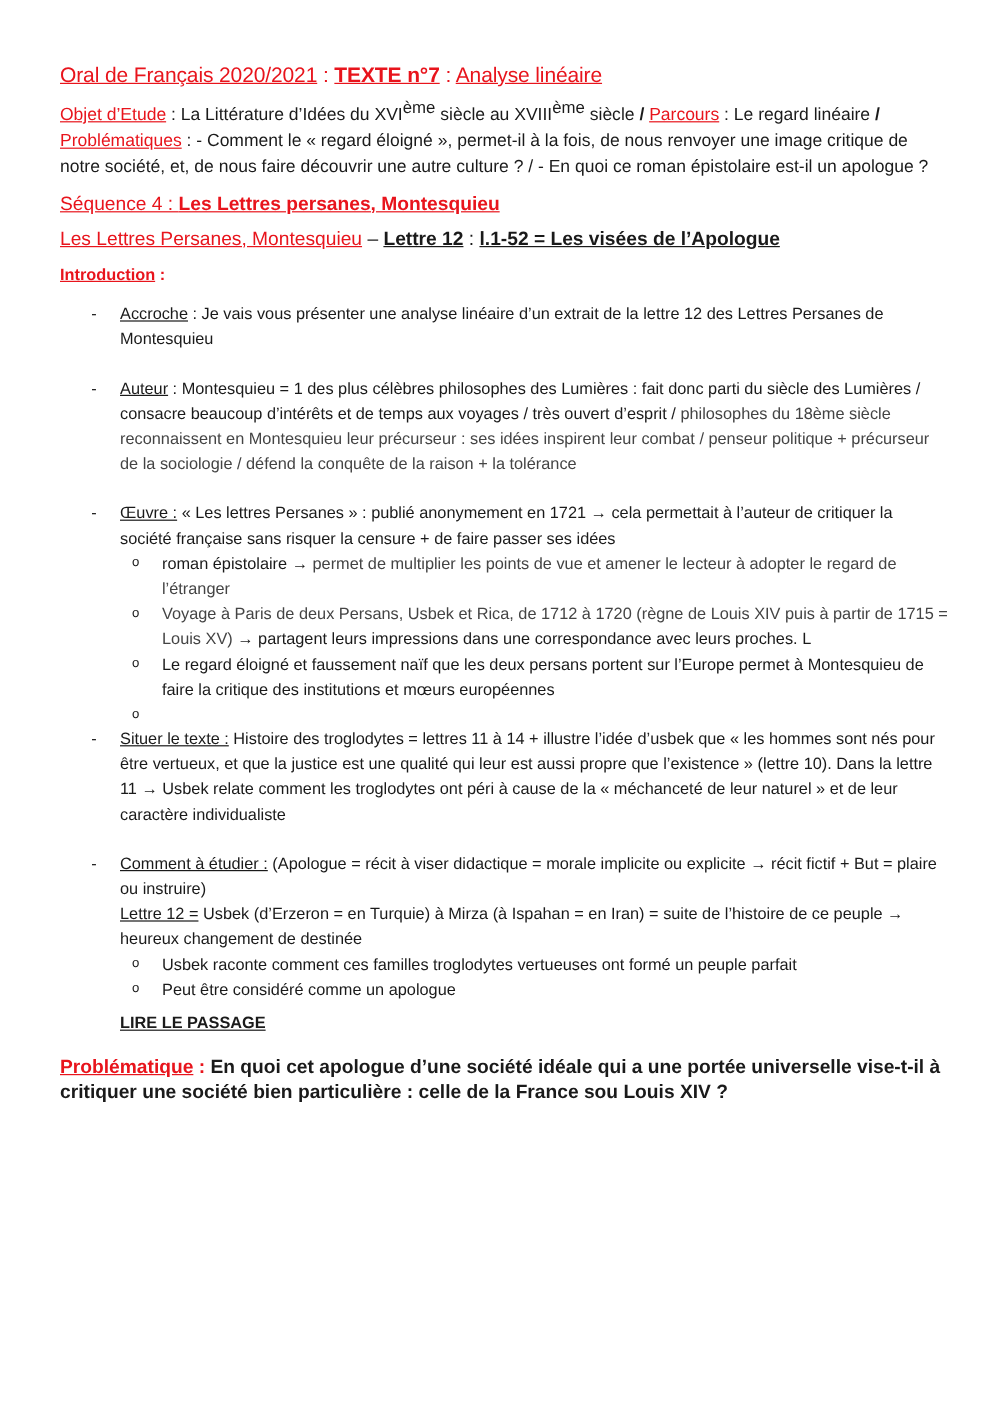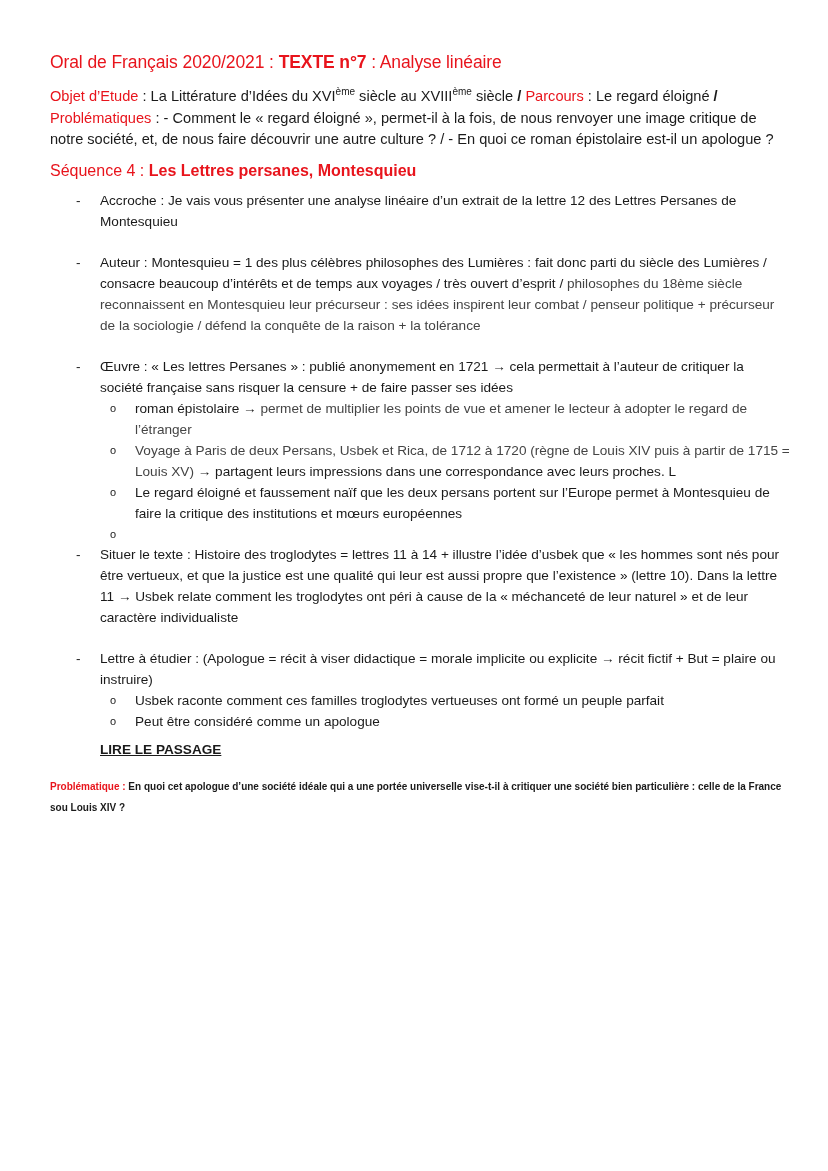--- a/index.html
+++ b/index.html
@@ -2,60 +2,66 @@
 <html><head>
 <meta charset="utf-8">
 <style>
   html, body { margin: 0; padding: 0; background: #ffffff; }
   body {
     width: 828px; height: 1171px; position: relative; overflow: hidden;
     font-family: "Liberation Sans", sans-serif; color: #1a1a1a;
   }
   .page { position: absolute; left: 50px; top: 50px; width: 740px; }
   .red { color: #e8141c; }
-  .u { }
+  .u { text-decoration: underline; }
   .b { font-weight: bold; }
   .grey { color: #444444; }
   .title { font-size: 17.5px; line-height: 24px; margin: 0 0 12px 0; letter-spacing: -0.1px; }
   .intro-block { font-size: 14.6px; line-height: 21.5px; margin: 0 0 10px 0; }
   .small-line { font-size: 16px; line-height: 20px; margin: 0 0 9px 0; }
   .intro-head { font-size: 13.6px; line-height: 20px; margin: 0 0 12px 0; }
-  sup { font-size: 10px; line-height: 0; }
+  sup { font-size: 14px; line-height: 0; }
   ul.dash { list-style: none; margin: 0; padding: 0; }
   ul.dash > li {
     position: relative; padding-left: 50px; font-size: 13.6px; line-height: 21px;
     margin-bottom: 20px;
   }
   ul.dash > li > .bullet { position: absolute; left: 26px; top: 0; }
   ul.circ { list-style: none; margin: 0; padding: 0; }
   ul.circ > li { position: relative; padding-left: 35px; font-size: 13.6px; line-height: 21px; }
   ul.circ > li > .cbullet { position: absolute; left: 10px; top: 0; font-size: 11px; }
   .lire { font-size: 13.6px; line-height: 20px; font-weight: bold; text-decoration: underline; margin: -12px 0 16px 50px; }
-  .prob { font-size: 10px; line-height: 21px; font-weight: bold; }
+  .prob { font-size: 16px; line-height: 21px; font-weight: bold; }
 </style>
 </head>
 <body>
 
 <div class="page">
 
   <div class="title">
     <span class="red u">Oral de Français 2020/2021</span><span class="red"> : </span><span class="red u b">TEXTE n°7</span><span class="red"> : </span><span class="red u">Analyse linéaire</span>
   </div>
 
   <div class="intro-block">
     <span class="red u">Objet d’Etude</span><span> : La Littérature d’Idées du XVI</span><sup>ème</sup><span> siècle au XVIII</span><sup>ème</sup><span> siècle </span><span class="b">/</span>
-    <span class="red u">Parcours</span><span> : Le regard éloigné </span><span class="b">/</span>
+    <span class="red u">Parcours</span><span> : Le regard linéaire </span><span class="b">/</span>
     <span class="red u">Problématiques</span><span> : - Comment le « regard éloigné », permet-il à la fois, de nous renvoyer une image critique de notre société, et, de nous faire découvrir une autre culture ? / - En quoi ce roman épistolaire est-il un apologue ?</span>
   </div>
 
   <div class="small-line">
     <span class="red u">Séquence 4 : </span><span class="red u b">Les Lettres persanes, Montesquieu</span>
   </div>
 
+  <div class="small-line">
+    <span class="red u">Les Lettres Persanes, Montesquieu</span><span> – </span><span class="u b">Lettre 12</span><span> : </span><span class="u b">l.1-52 = Les visées de l’Apologue</span>
+  </div>
 
+  <div class="intro-head b">
+    <span class="red u">Introduction</span><span class="red"> :</span>
+  </div>
 
   <ul class="dash">
     <li>
       <span class="bullet">-</span>
       <span class="u">Accroche</span><span> : Je vais vous présenter une analyse linéaire d’un extrait de la lettre 12 des Lettres Persanes de Montesquieu</span>
     </li>
     <li>
       <span class="bullet">-</span>
       <span class="u">Auteur</span><span> : Montesquieu = 1 des plus célèbres philosophes des Lumières : fait donc parti du siècle des Lumières / consacre beaucoup d’intérêts et de temps aux voyages / très ouvert d’esprit / </span><span class="grey">philosophes du 18ème siècle reconnaissent en Montesquieu leur précurseur : ses idées inspirent leur combat / penseur politique + précurseur de la sociologie / défend la conquête de la raison + la tolérance</span>
     </li>
@@ -68,21 +74,24 @@
         <li><span class="cbullet">o</span><span>Le regard éloigné et faussement naïf que les deux persans portent sur l’Europe permet à Montesquieu de faire la critique des institutions et mœurs européennes</span></li>
         <li><span class="cbullet">o</span></li>
       </ul>
     </li>
     <li>
       <span class="bullet">-</span>
       <span class="u">Situer le texte :</span><span> Histoire des troglodytes = lettres 11 à 14 + illustre l’idée d’usbek que « les hommes sont nés pour être vertueux, et que la justice est une qualité qui leur est aussi propre que l’existence » (lettre 10). Dans la lettre 11 → Usbek relate comment les troglodytes ont péri à cause de la « méchanceté de leur naturel » et de leur caractère individualiste</span>
     </li>
     <li>
       <span class="bullet">-</span>
-      <span class="u">Lettre à étudier :</span><span> (Apologue = récit à viser didactique = morale implicite ou explicite → récit fictif + But = plaire ou instruire)</span>
+      <span class="u">Comment à étudier :</span><span> (Apologue = récit à viser didactique = morale implicite ou explicite → récit fictif + But = plaire ou instruire)</span>
+      <div>
+        <span class="u">Lettre 12 =</span><span> Usbek (d’Erzeron = en Turquie) à Mirza (à Ispahan = en Iran) = suite de l’histoire de ce peuple → heureux changement de destinée</span>
+      </div>
       <ul class="circ">
         <li><span class="cbullet">o</span><span>Usbek raconte comment ces familles troglodytes vertueuses ont formé un peuple parfait</span></li>
         <li><span class="cbullet">o</span><span>Peut être considéré comme un apologue</span></li>
       </ul>
     </li>
   </ul>
 
   <div class="lire">LIRE LE PASSAGE</div>
 
   <div class="prob">

